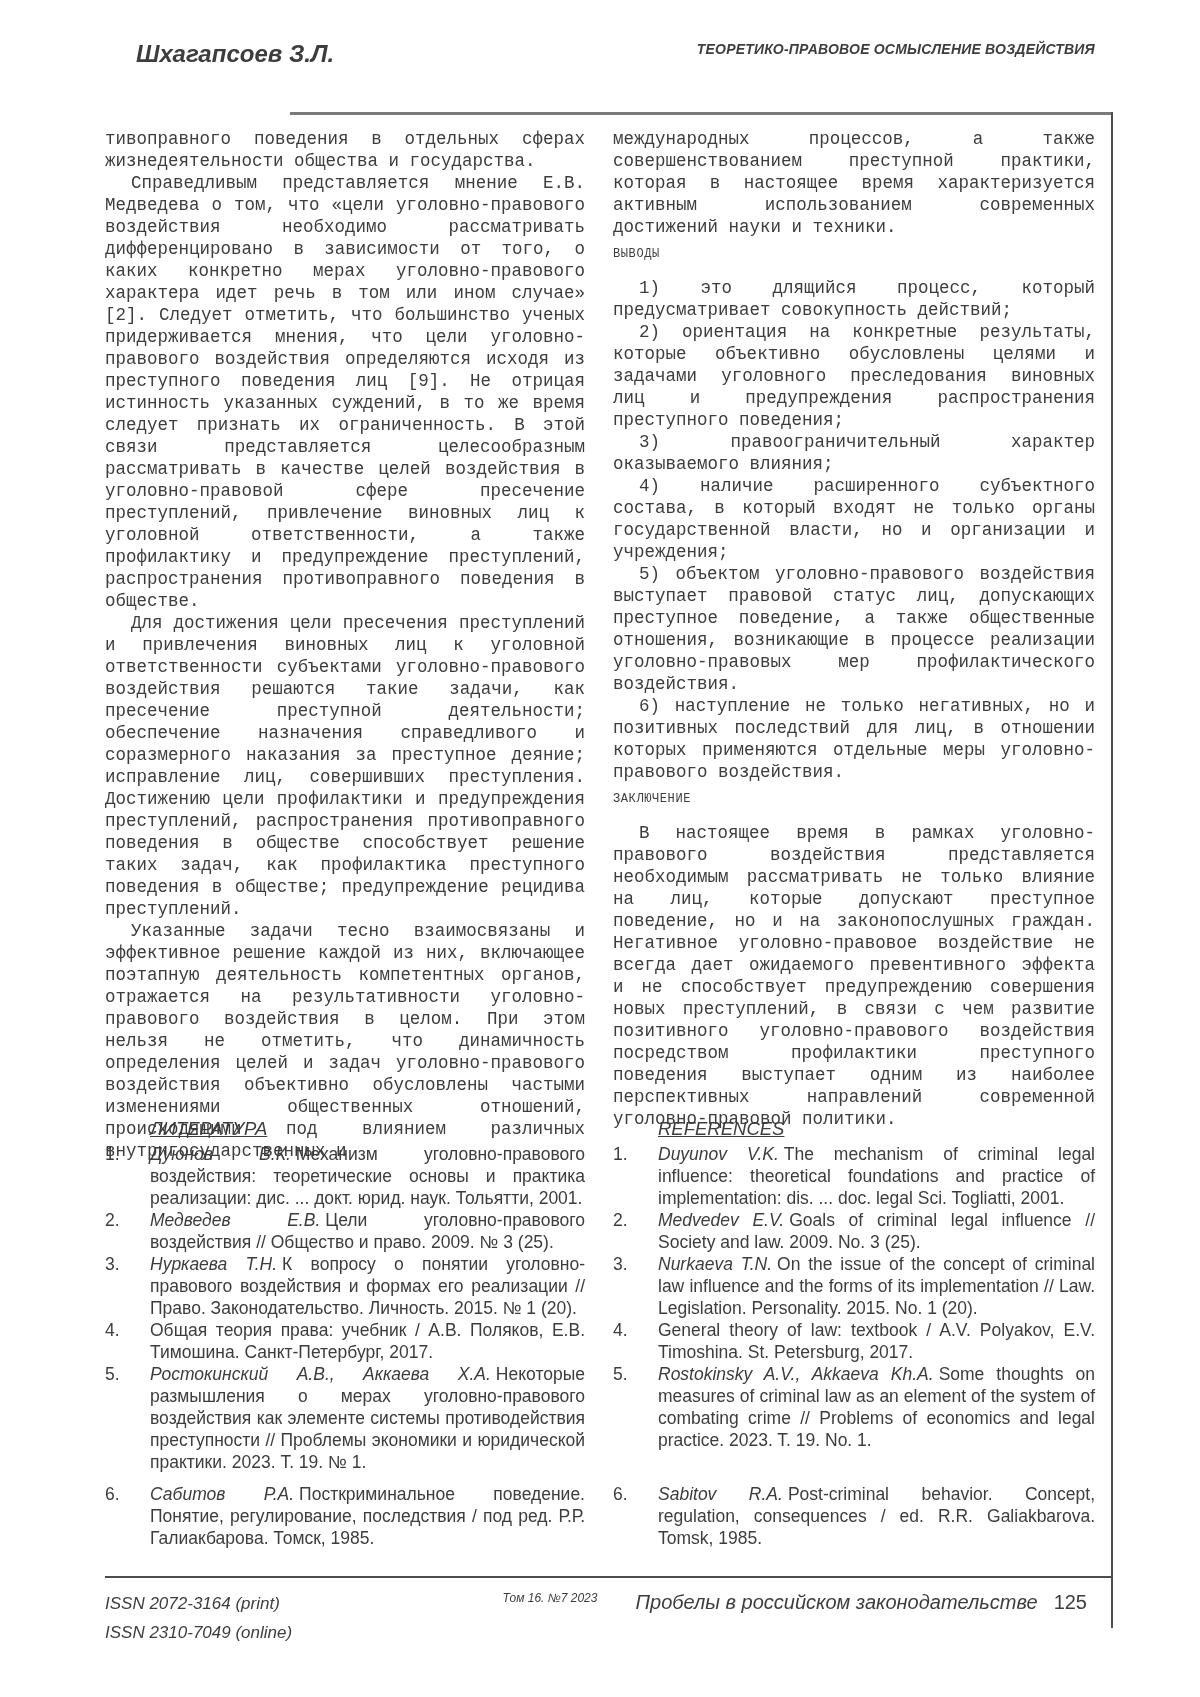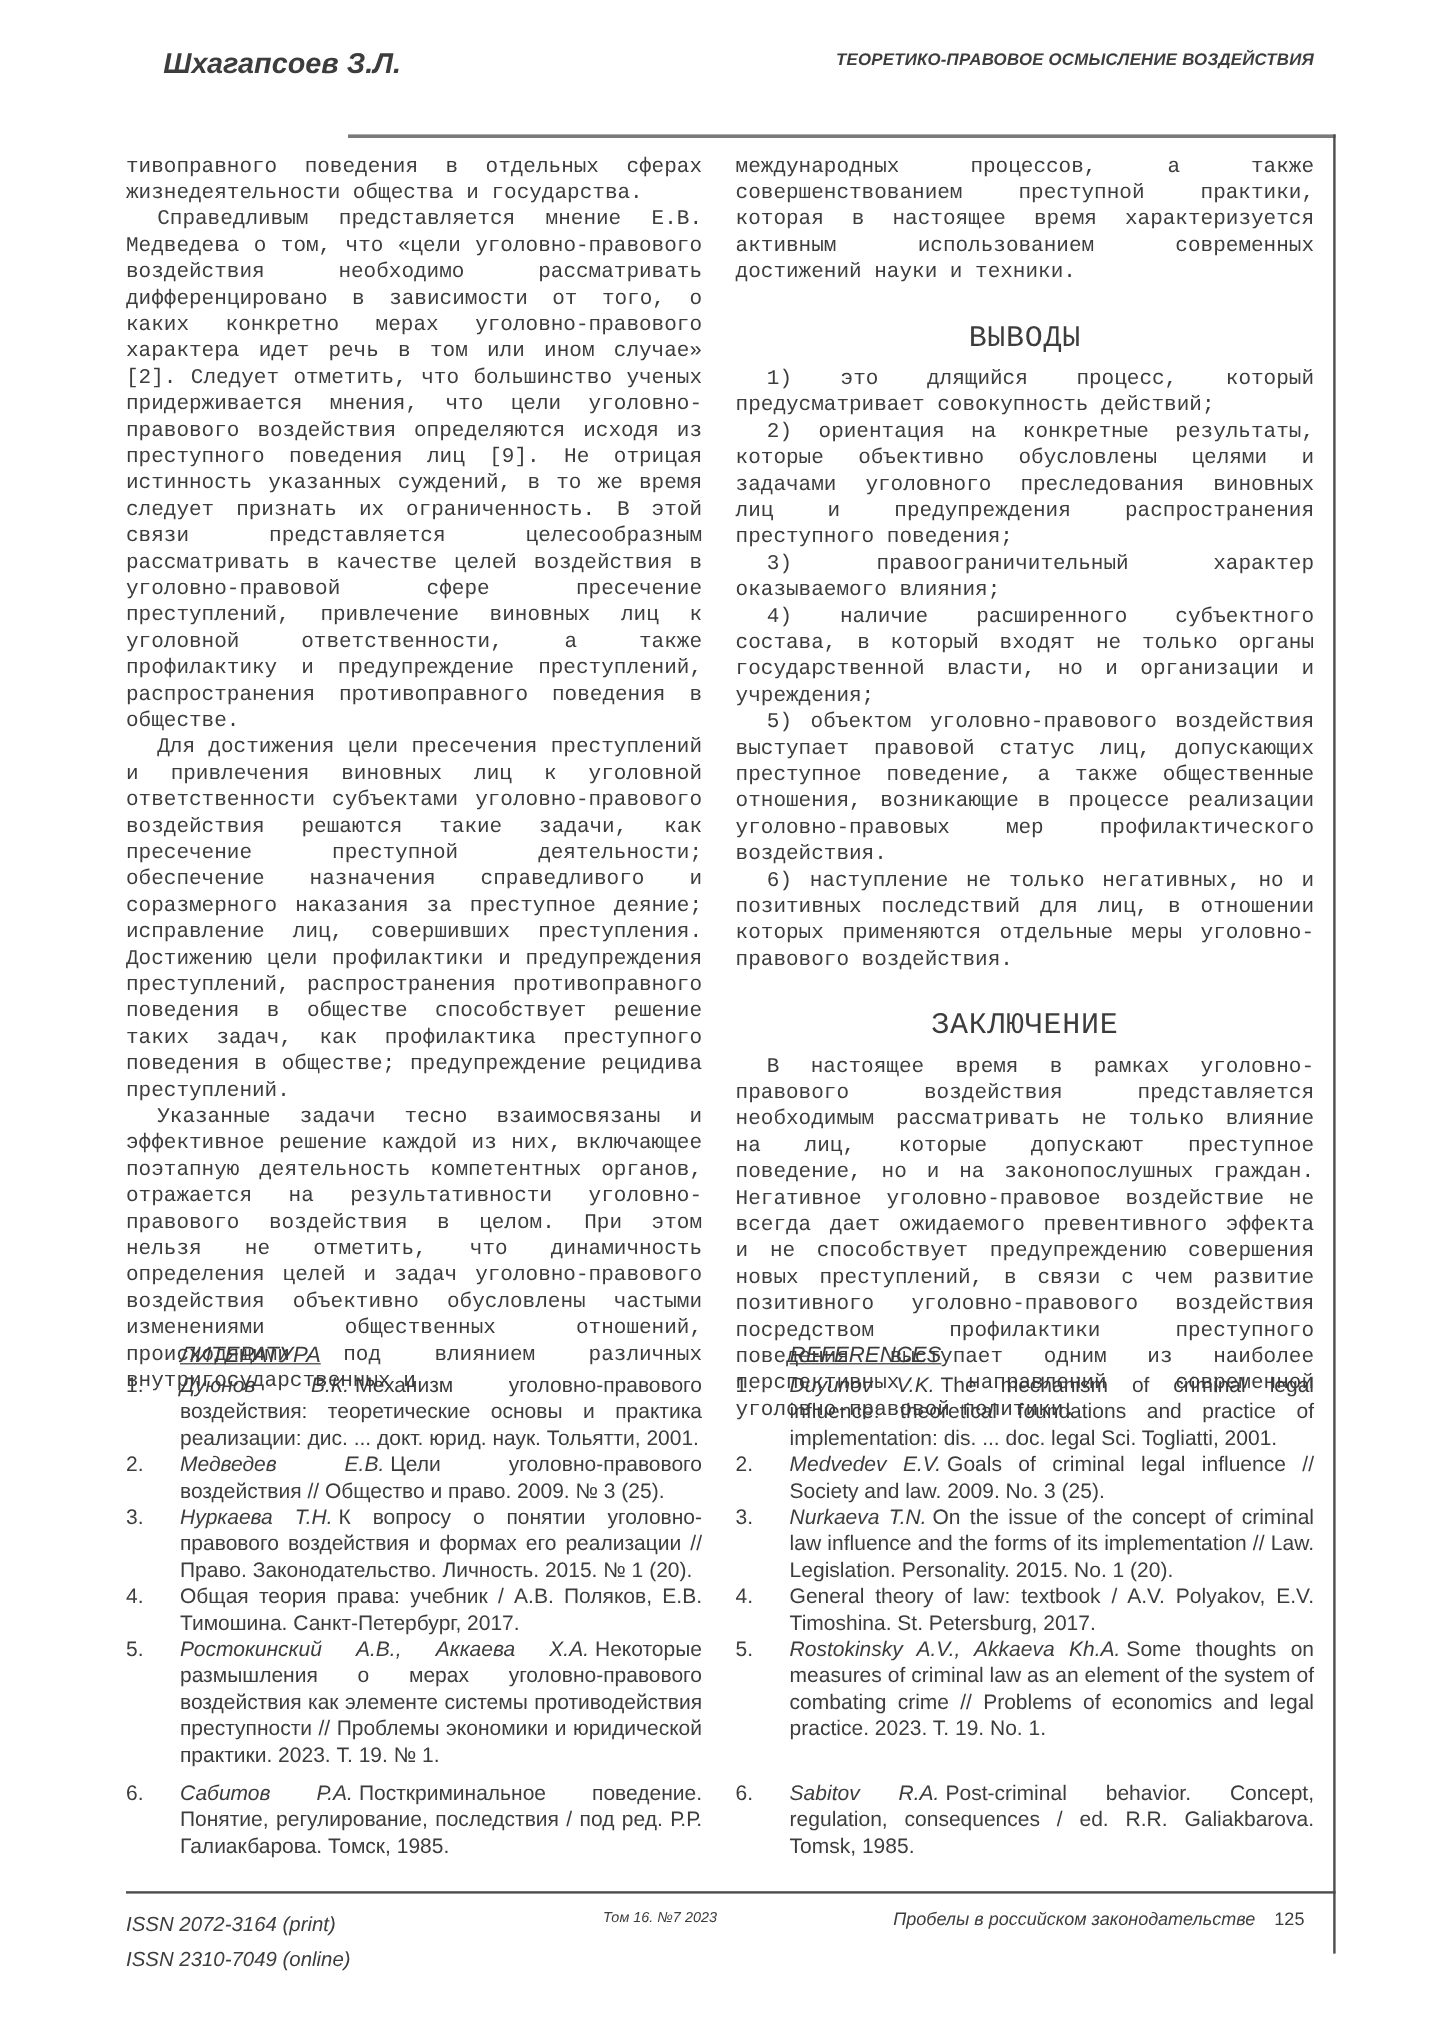--- a/index.html
+++ b/index.html
@@ -33,22 +33,22 @@
   
   .col {
     position: absolute; top: 128px;
     font-size: 17.5px; line-height: 22px; text-align: justify; font-family: Liberation Mono, monospace;
   }
   .col-left  { left: 105px; width: 480px; }
   .col-right { left: 613px; width: 482px; }
   .body-p { margin: 0; text-indent: 26px; }
   .body-p.noindent { text-indent: 0; }
   .sec-heading {
-    font-size: 25px; line-height: 24px; font-weight: 400;
-    letter-spacing: 0.6px; margin: 32px 0 11px 0; text-indent: 0; text-align: center;
+    font-size: 12px; line-height: 24px; font-weight: 400;
+    letter-spacing: 0.6px; margin: 4px 0 11px 0; text-indent: 0; text-align: left;
   }
   
   .refs-block {
     position: absolute; top: 1118px;
     font-size: 17.5px; line-height: 22px;
   }
   .refs-left  { left: 105px; width: 480px; }
   .refs-right { left: 613px; width: 482px; }
   .list-heading {
     margin: 0 0 3px 45px; font-size: 18.5px; font-style: italic; text-align: left;
@@ -69,21 +69,21 @@
   .footer-issn {
     position: absolute; left: 105px; top: 1589px;
     font-size: 17px; font-style: italic; line-height: 29px;
   }
   .footer-volume {
     position: absolute; left: 410px; top: 1591px; width: 280px;
     font-size: 12px; font-style: italic; text-align: center;
   }
   .footer-right {
     position: absolute; right: 113px; top: 1591px;
-    display: flex; align-items: center; gap: 16px; font-size: 15px;
+    display: flex; align-items: center; gap: 16px; font-size: 20px;
   }
   .journal-name { font-style: italic; }
   .page-num { font-style: normal; }
 </style>
 </head>
 <body>
 
 <div class="page">
 
   <div class="author">Шхагапсоев З.Л.</div>

